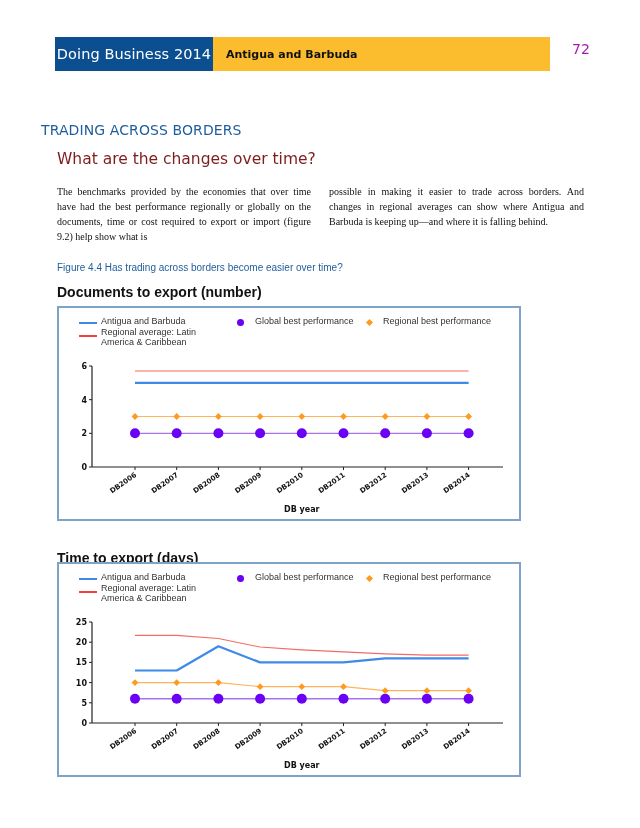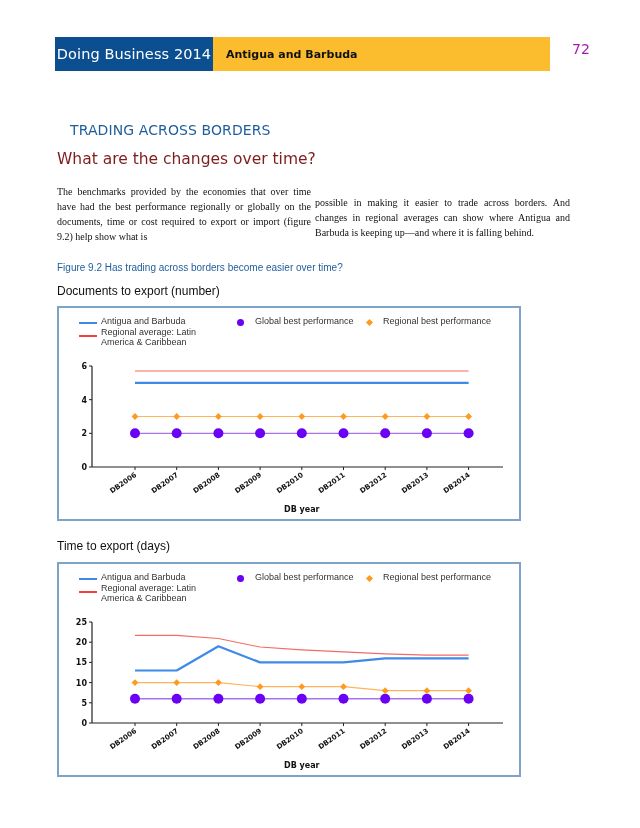--- a/index.html
+++ b/index.html
@@ -4,31 +4,31 @@
 <style>
   * { box-sizing: border-box; margin: 0; padding: 0; }
   html, body { width: 640px; height: 828px; background: #ffffff; overflow: hidden; }
   body { position: relative; font-family: "DejaVu Sans", "Liberation Sans", sans-serif; color: #111; }
 
   .header { position: absolute; left: 55px; top: 37px; width: 495px; height: 40px; display: flex; }
   .header-left { width: 158px; height: 34px; background: #0c4f91; color: #fff; font-size: 14.5px; display: flex; align-items: center; justify-content: center; letter-spacing: 0.1px; }
   .header-right { flex: 1; height: 34px; background: #fbbd2e; color: #111; font-size: 11px; font-weight: bold; display: flex; align-items: center; padding-left: 13px; }
   .page-number { position: absolute; left: 572px; top: 41px; font-size: 14px; color: #a21caf; }
 
-  .section-title { position: absolute; left: 70px; top: 122px; font-size: 14px; color: #1f5d9c; letter-spacing: 0.1px; }
+  .section-title { position: absolute; left: 41px; top: 122px; font-size: 14px; color: #1f5d9c; letter-spacing: 0.1px; }
   .section-subtitle { position: absolute; left: 57px; top: 150px; font-size: 15.5px; color: #7f1d1d; }
 
   .body-text { position: absolute; top: 184px; font-size: 10px; line-height: 15px; text-align: justify; color: #111; font-family: Liberation Serif, serif; }
   .col-left { left: 57px; width: 254px; }
-  .col-right { left: 315px; width: 255px; margin-top: 11px; }
+  .col-right { left: 329px; width: 255px; }
 
   .figure-caption { position: absolute; left: 57px; top: 262px; font-size: 10px; color: #1f5d9c; font-family: "Liberation Sans", sans-serif; }
-  .chart-title { position: absolute; left: 57px; font-size: 12px; font-weight: normal; color: #111; font-family: "Liberation Sans", sans-serif; }
+  .chart-title { position: absolute; left: 57px; font-size: 14px; font-weight: bold; color: #111; font-family: "Liberation Sans", sans-serif; }
   .chart-title.c1 { top: 284px; }
-  .chart-title.c2 { top: 539px; }
+  .chart-title.c2 { top: 550px; }
 
   .chart-box { position: absolute; left: 57px; width: 464px; border: 2px solid #7ea3c8; background: #fff; }
   .chart-box.c1 { top: 306px; height: 215px; }
   .chart-box.c2 { top: 562px; height: 215px; }
   .chart-box svg { position: absolute; left: 0; top: 0; }
 
   .legend { position: absolute; left: 0; top: 0; width: 460px; height: 50px; font-family: "Liberation Sans", sans-serif; font-size: 9px; color: #333; }
   .legend-item { position: absolute; display: flex; align-items: flex-start; }
   .legend-line { width: 18px; height: 2px; margin-top: 5px; margin-right: 4px; }
   .legend-dot { width: 7px; height: 7px; border-radius: 50%; margin-top: 2px; margin-right: 11px; }
@@ -46,21 +46,21 @@
   <div class="header-right">Antigua and Barbuda</div>
 </div>
 <div class="page-number">72</div>
 
 <div class="section-title">TRADING ACROSS BORDERS</div>
 <div class="section-subtitle">What are the changes over time?</div>
 
 <div class="body-text col-left">The benchmarks provided by the economies that over time have had the best performance regionally or globally on the documents, time or cost required to export or import (figure 9.2) help show what is</div>
 <div class="body-text col-right">possible in making it easier to trade across borders. And changes in regional averages can show where Antigua and Barbuda is keeping up—and where it is falling behind.</div>
 
-<div class="figure-caption">Figure 9.2 Has trading across borders become easier over time?</div>
+<div class="figure-caption">Figure 4.4 Has trading across borders become easier over time?</div>
 
 <div class="chart-title c1">Documents to export (number)</div>
 <div class="chart-box c1">
   <div class="legend">
     <div class="legend-item" style="left:20px; top:9px;">
       <span class="legend-line" style="background:#3d8ae8;"></span>
       <span class="legend-label">Antigua and Barbuda</span>
     </div>
     <div class="legend-item" style="left:20px; top:20px; width:160px;">
       <span class="legend-line" style="background:#f0443a; margin-top:7px;"></span>

